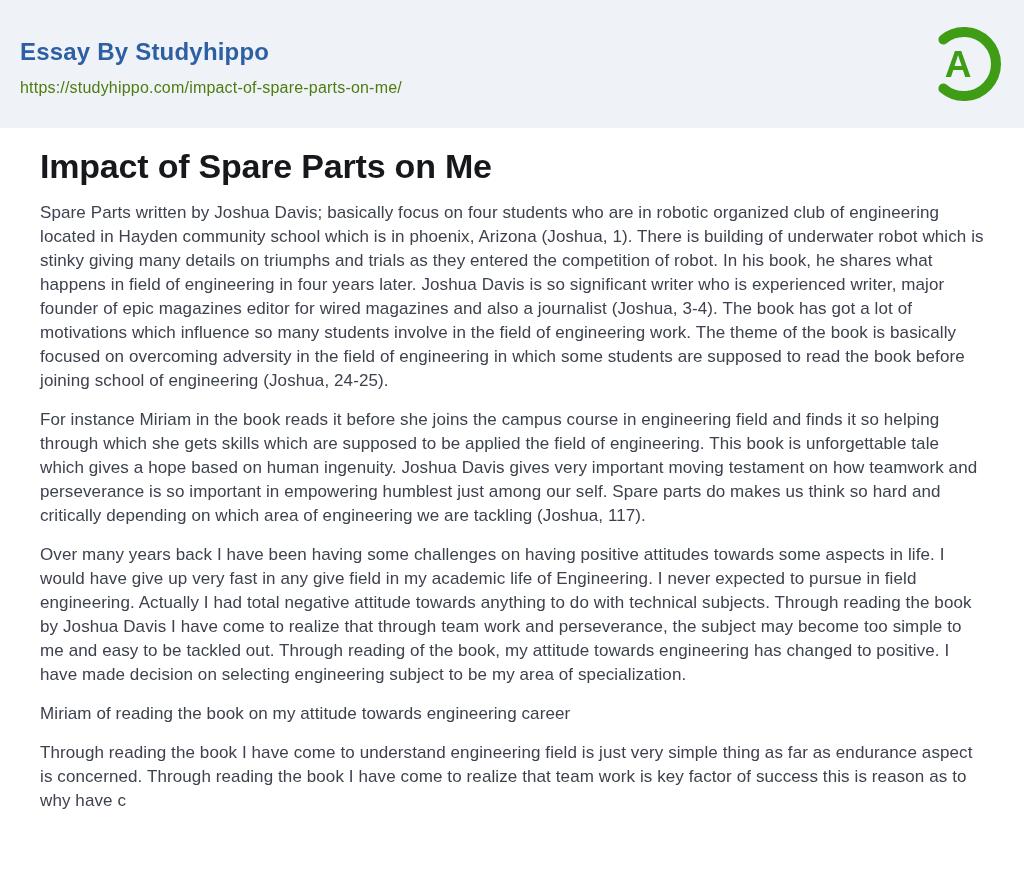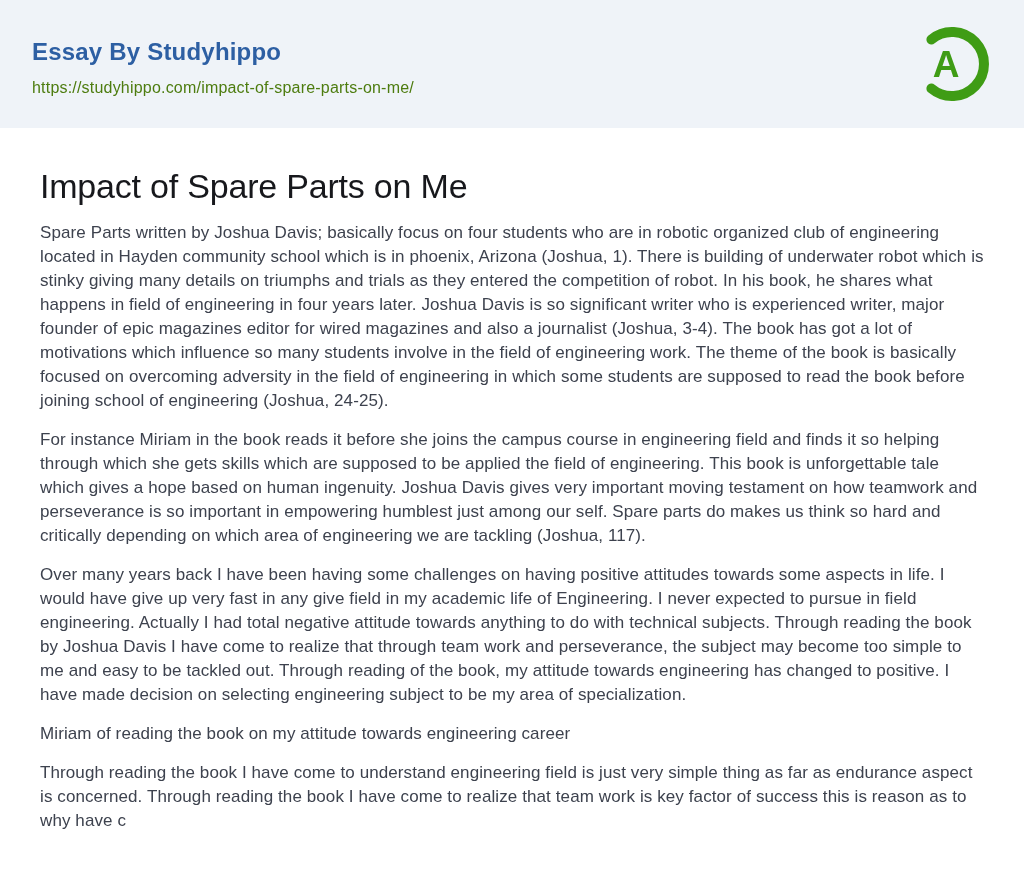--- a/index.html
+++ b/index.html
@@ -13,21 +13,21 @@
     height: 891px;
     background: #ffffff;
     overflow: hidden;
   }
   .site-header {
     height: 128px;
     background: #eff3f8;
     display: flex;
     align-items: center;
     justify-content: space-between;
-    padding: 0 32px;
+    padding: 0 20px;
   }
   .site-header .head-text { padding-top: 6px; }
   .site-name {
     color: #2d5fa3;
     font-size: 24px;
     font-weight: 700;
     letter-spacing: 0.2px;
     line-height: 28px;
   }
   .site-url {
@@ -48,24 +48,24 @@
   }
   .logo-wrap svg { display: block; }
   .logo-letter-svg {
     font-family: "Liberation Sans", "DejaVu Sans", sans-serif;
     font-weight: 700;
   }
   .content {
     padding: 0 40px;
   }
   .essay-title {
-    margin-top: 38px;
+    margin-top: 18px;
     color: #17181c;
     font-size: 34px;
-    font-weight: 400;
+    font-weight: 700;
     letter-spacing: -0.2px;
     line-height: 40px;
   }
   .content p {
     margin-top: 15px;
     color: #3d424e;
     font-size: 17px;
     line-height: 24px;
     letter-spacing: 0.1px;
   }

